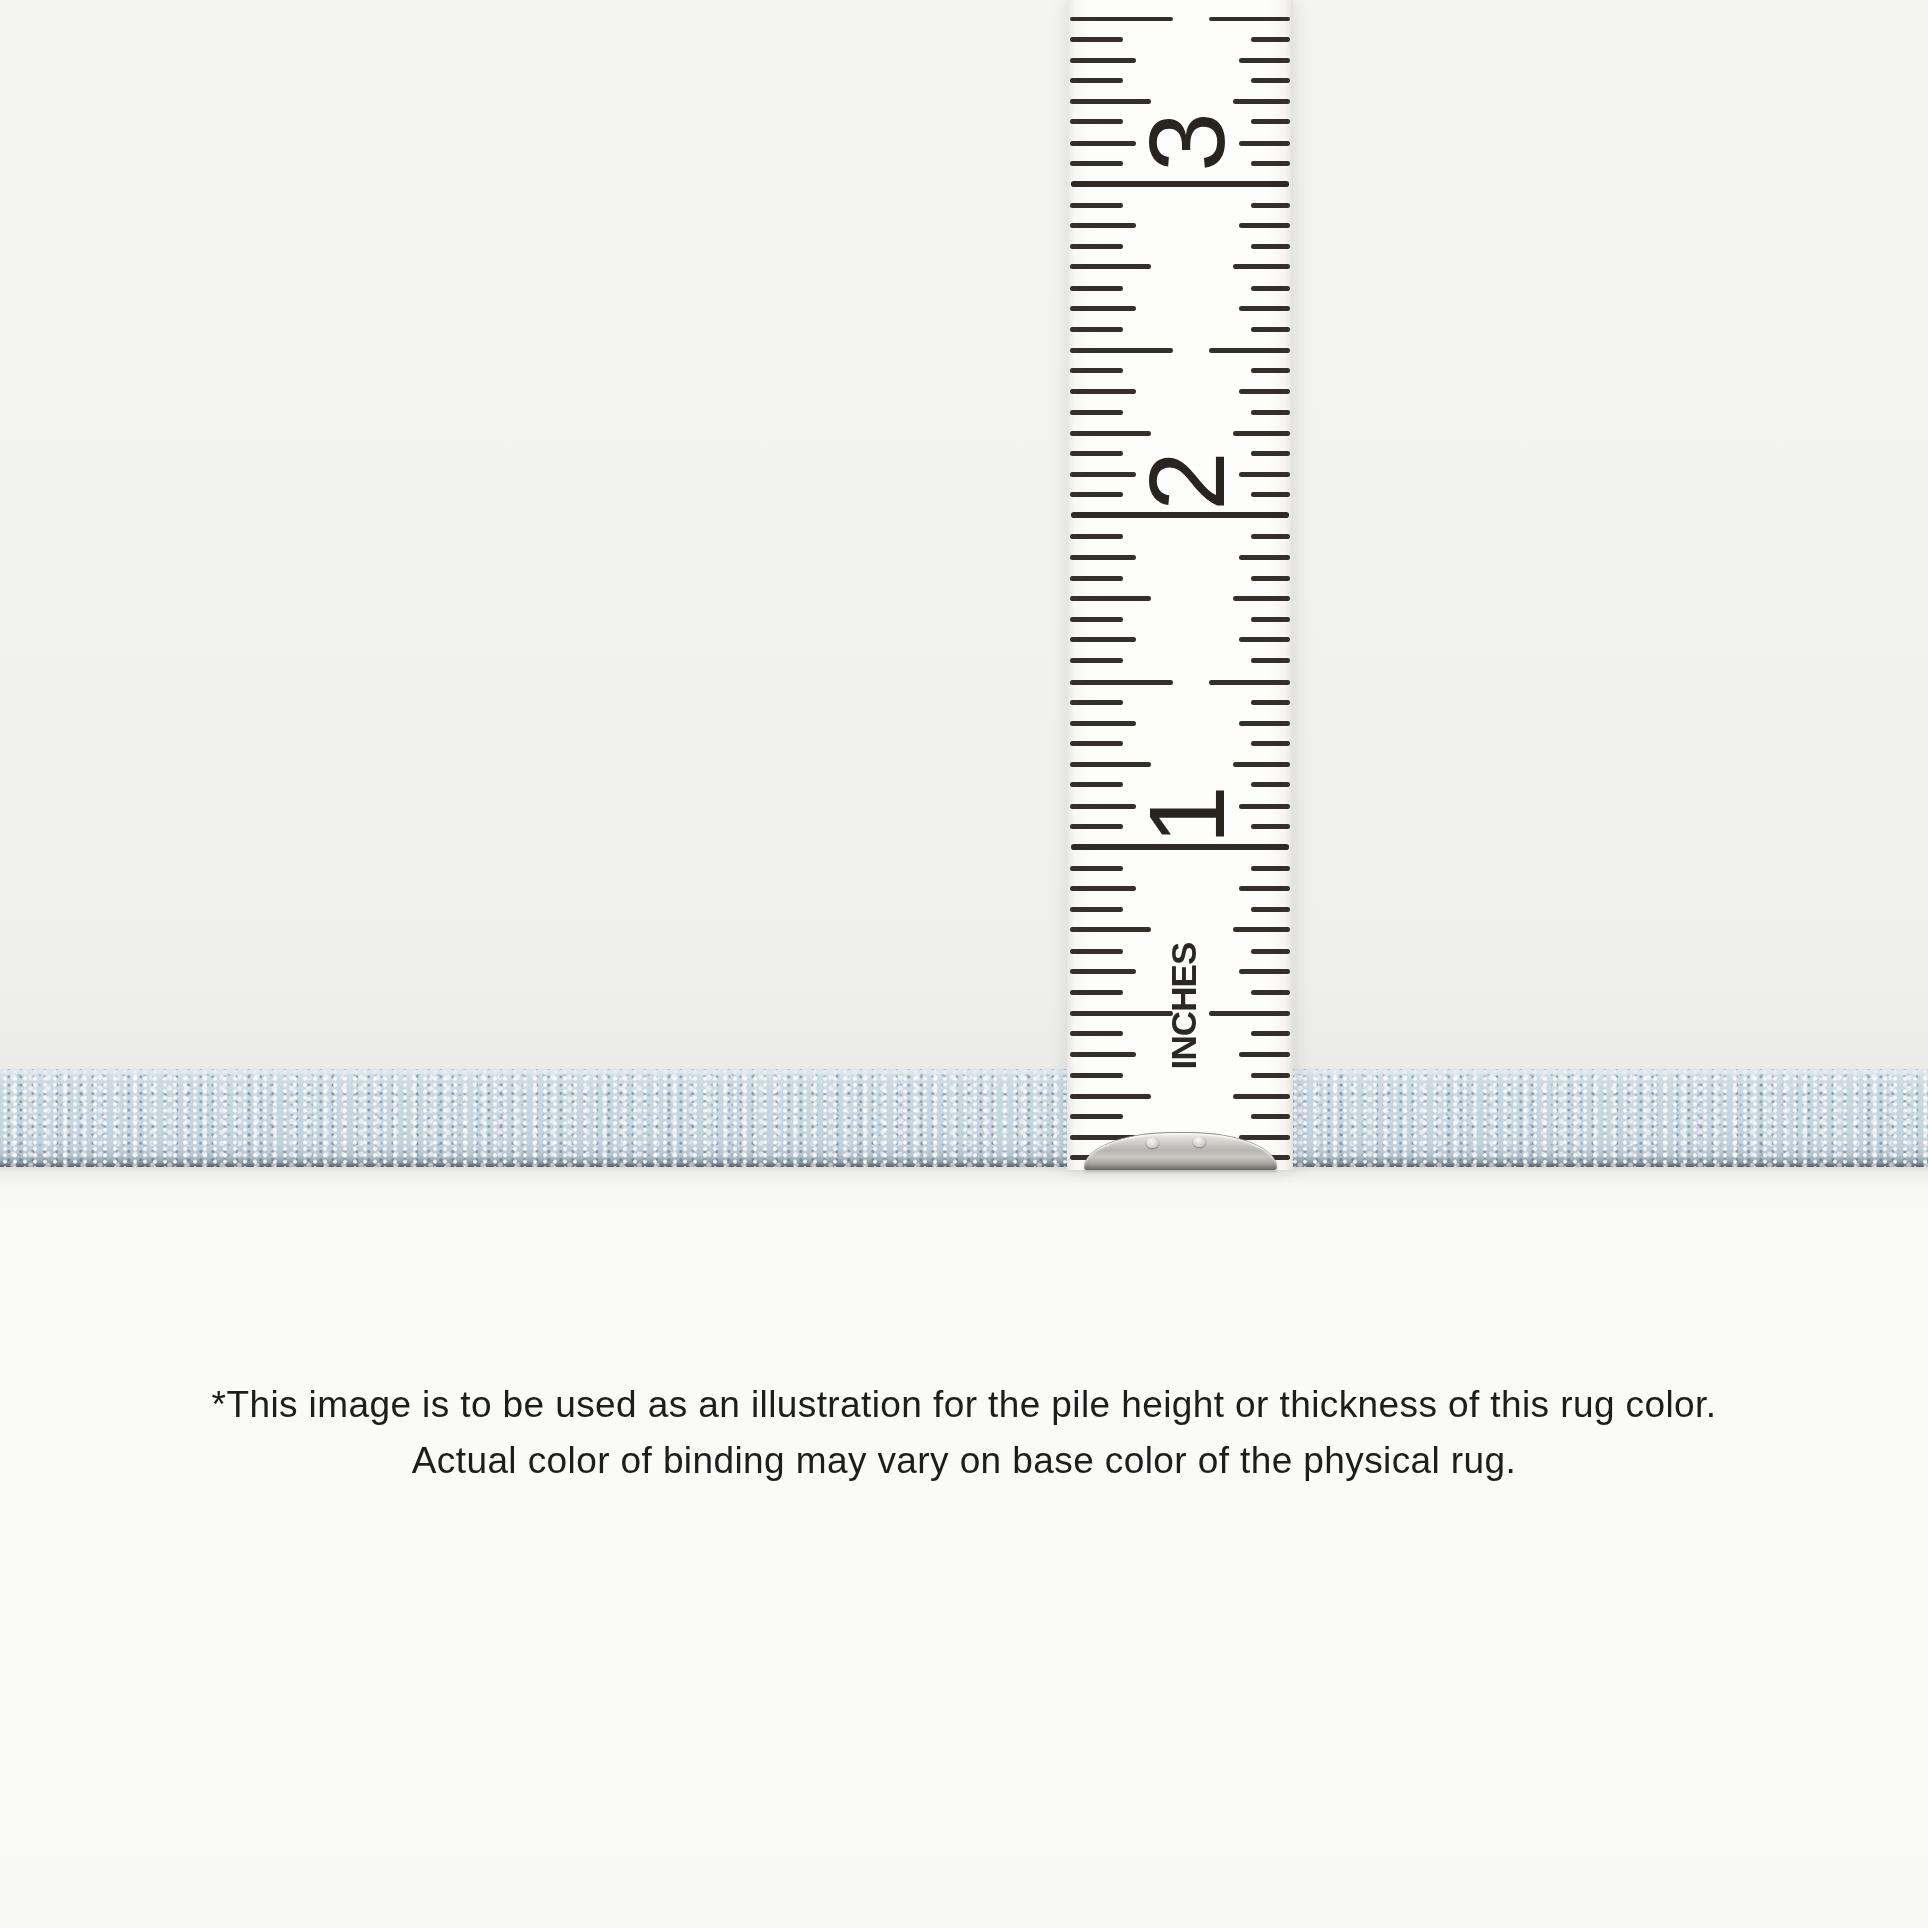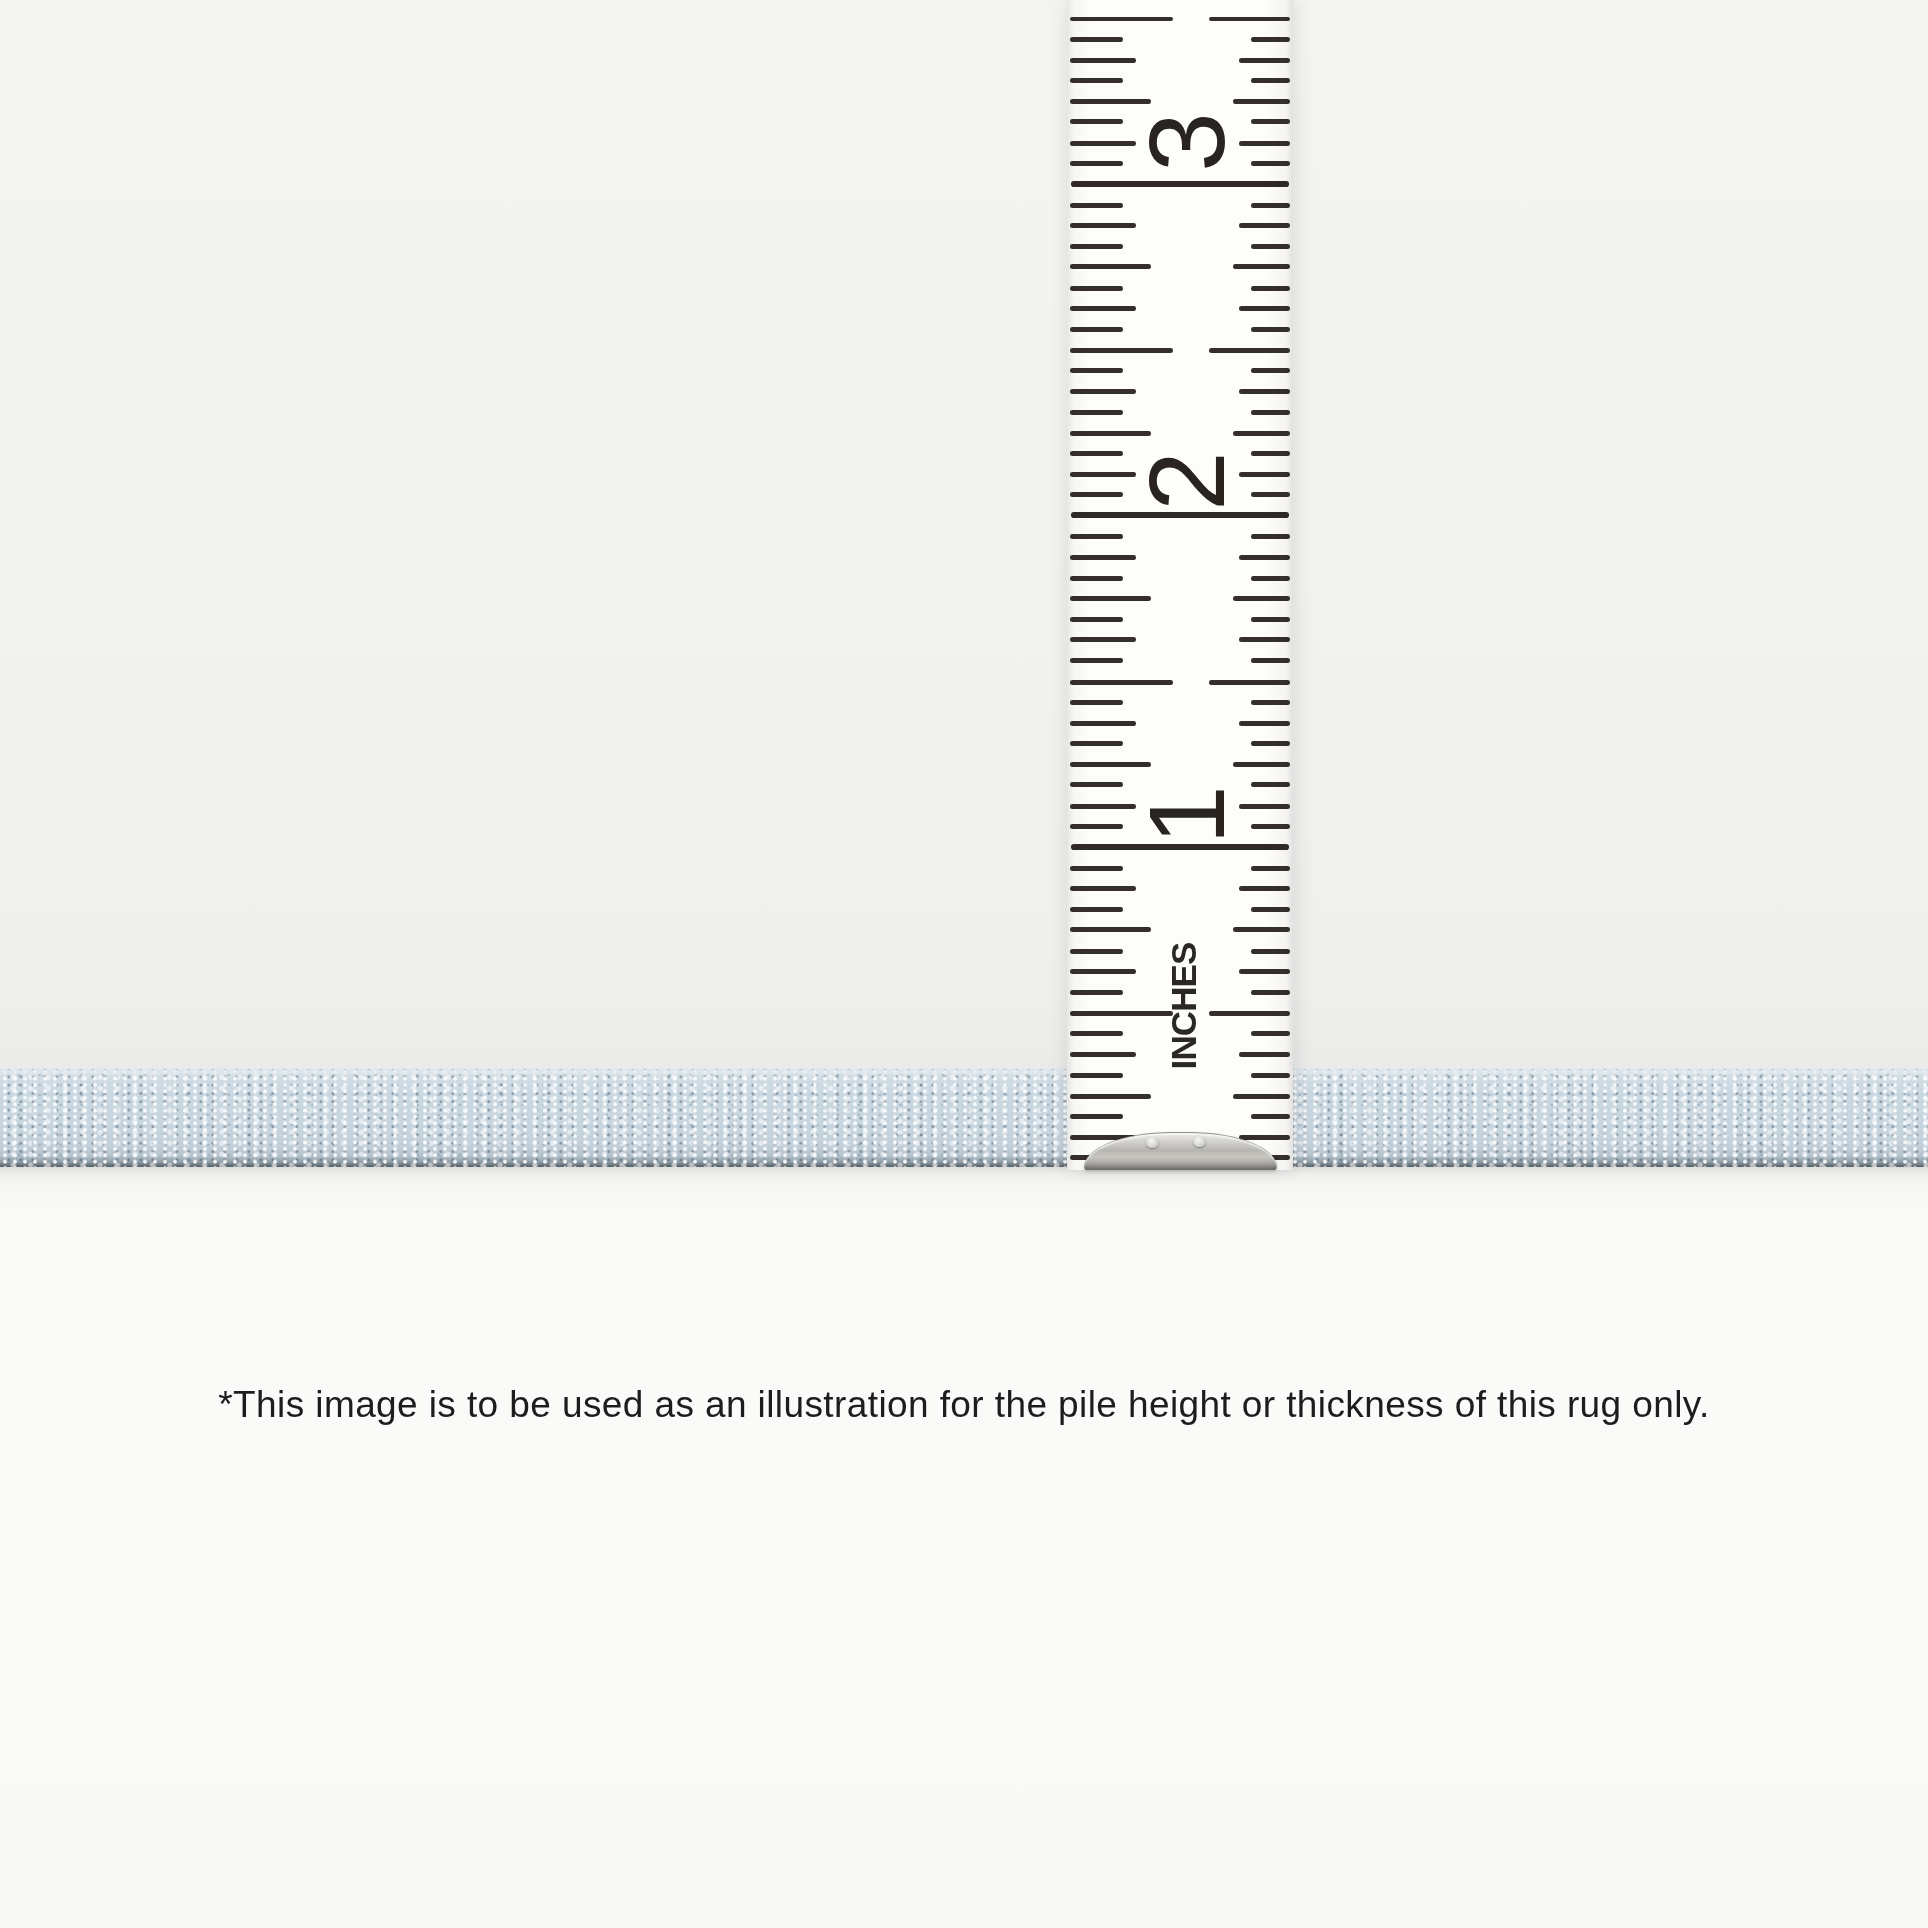--- a/index.html
+++ b/index.html
@@ -261,17 +261,18 @@
         <div class="inch-num" style="top: 815px;">1</div>
       </div>
     <div class="unit">INCHES</div>
     <div class="metal-tip">
       <div class="rivet r1"></div>
       <div class="rivet r2"></div>
     </div>
   </div>
 
   <div class="disclaimer">
-    <div>*This image is to be used as an illustration for the pile height or thickness of this rug only.</div>
+    <div>*This image is to be used as an illustration for the pile height or thickness of this rug color.</div>
+    <div>Actual color of binding may vary on base color of the physical rug.</div>
   </div>
 
 </div>
 
 
 </body></html>

